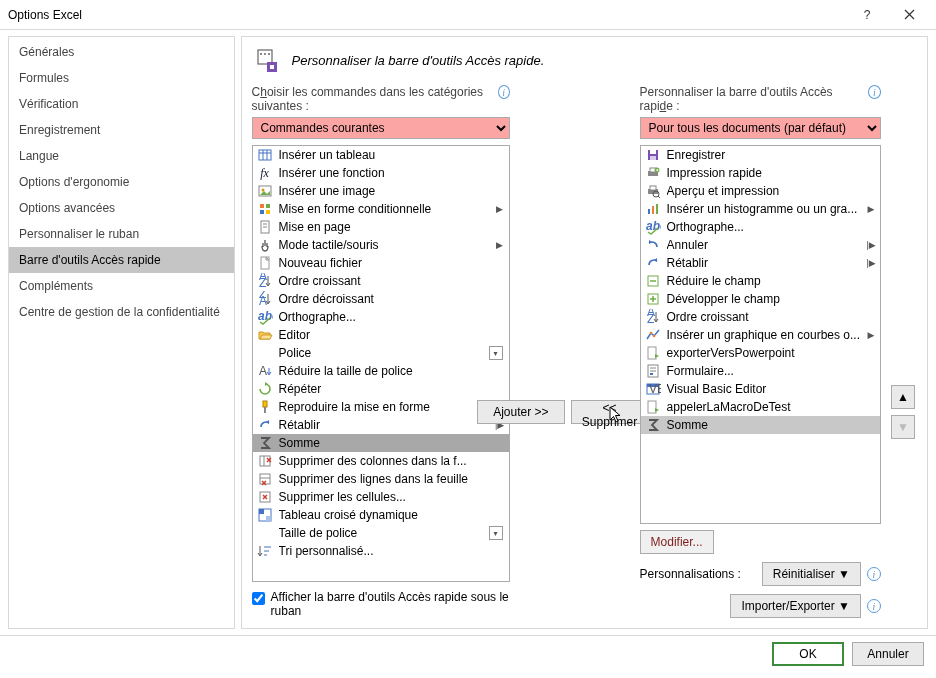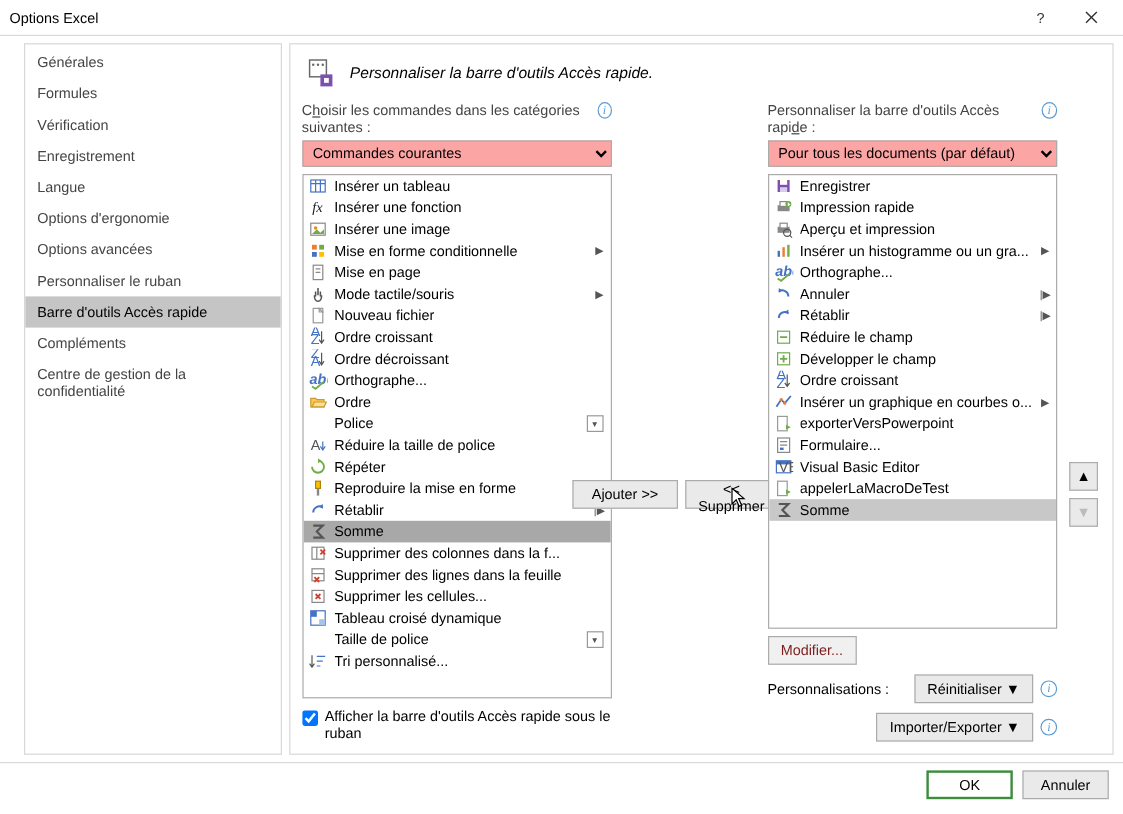--- a/index.html
+++ b/index.html
@@ -2,21 +2,21 @@
 <html><head>
 <meta charset="utf-8">
 <style>
 * { box-sizing: border-box; margin: 0; padding: 0; font-family: "Segoe UI", Tahoma, sans-serif; font-size: 12px; }
 body { background: #fff; width: 936px; height: 678px; overflow: hidden; }
 
 .titlebar { height: 30px; display: flex; align-items: center; padding: 0 6px 0 8px; border-bottom: 1px solid #d9d9d9; }
 .titlebar .title { flex: 1; font-size: 12px; }
 .titlebar .tb-btn { width: 42px; height: 28px; display:flex; align-items:center; justify-content:center; color:#333; }
 
-.main-area { display: flex; height: 605px; padding: 6px 8px; gap: 6px; margin-left: 12px; }
+.main-area { display: flex; height: 605px; padding: 6px 8px; gap: 6px; }
 
 .sidebar { width: 228px; border: 1px solid #d8d8d8; padding: 2px 0; overflow: auto; }
 .side-item { padding: 6px 10px; color: #444; cursor: default; }
 .side-item.selected { background: #c5c5c5; color:#000; }
 
 .content { flex: 1; border: 1px solid #d8d8d8; padding: 8px 10px 10px 10px; display:flex; flex-direction:column; }
 
 .header-row { display:flex; align-items:center; gap: 10px; margin-bottom: 10px; font-style: italic; }
 .header-icon { width: 30px; height:30px; display:flex; align-items:center; justify-content:center; }
 .header-text { font-size: 13px; }
@@ -213,21 +213,21 @@
               </span>
               <span class="li-label">Orthographe...</span>
             </div>
             <div class="li-item">
               <span class="ico">
                 <svg width="16" height="16" viewBox="0 0 16 16">
                   <path d="M2 5 L6 5 L7 6 L13 6 L13 12 L2 12 Z" fill="#ffc84a" stroke="#c99a2e"></path>
                   <path d="M3 12 L5 8 L15 8 L13 12 Z" fill="#ffe09a" stroke="#c99a2e"></path>
                 </svg>
               </span>
-              <span class="li-label">Ordre</span>
+              <span class="li-label">Editor</span>
             </div>
             <div class="li-item">
               <span class="ico"></span>
               <span class="li-label">Police</span>
               <span class="dd-arrow">▾</span>
             </div>
             <div class="li-item">
               <span class="ico">
                 <svg width="16" height="16" viewBox="0 0 16 16">
                   <text x="2" y="12" font-size="10" fill="#555">A</text>

